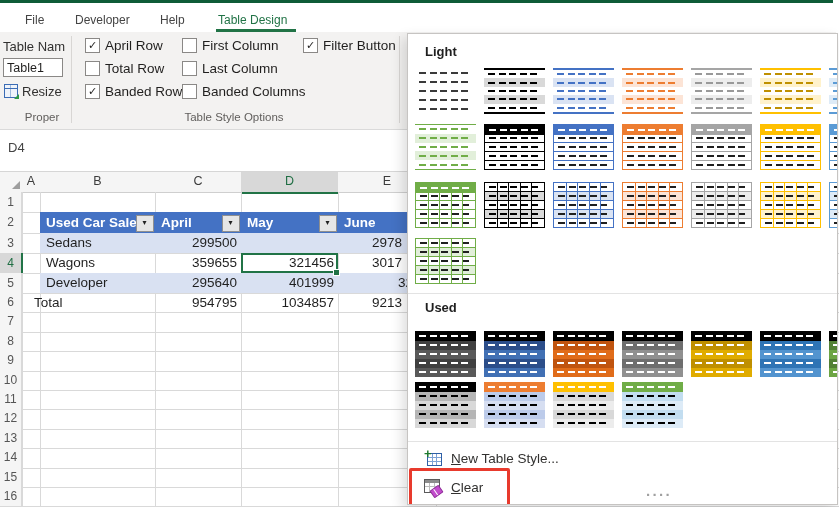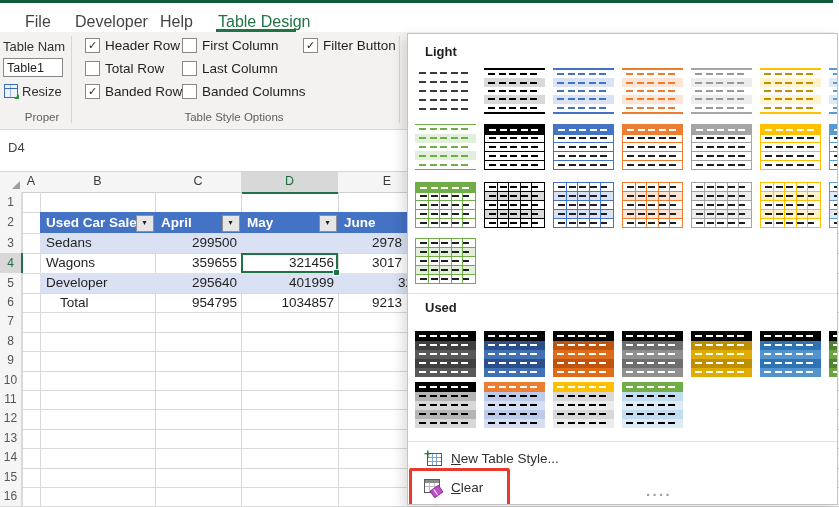--- a/index.html
+++ b/index.html
@@ -3,21 +3,21 @@
 <meta charset="utf-8">
 <style>
   html,body{margin:0;padding:0}
   body{width:839px;height:507px;position:relative;overflow:hidden;background:#fff;
        font-family:"Liberation Sans",sans-serif;-webkit-font-smoothing:antialiased;}
   .abs{position:absolute}
   
   #topstrip{left:0;top:0;width:833px;height:3px;background:#0e5c38}
   
   #tabrow{left:0;top:3px;width:839px;height:29px;background:#fff}
-  .tab{position:absolute;top:10px;font-size:16px;color:#444;white-space:nowrap;cursor:default}
+  .tab{position:absolute;top:10px;font-size:12px;color:#444;white-space:nowrap;cursor:default}
   .tab.active{color:#217346}
   #tab-underline{left:216px;top:26px;width:80px;height:3px;background:#217346}
   
   #ribbon{left:0;top:32px;width:836px;height:97px;background:#f3f2f1;border-bottom:1px solid #dadada}
   .vdiv{position:absolute;top:4px;height:87px;width:1px;background:#d8d6d4}
   .grouplabel{position:absolute;top:79px;font-size:11.5px;color:#605e5c;text-align:center}
   #tn-label{left:3px;top:7px;font-size:13px;color:#323130;white-space:nowrap;overflow:hidden;width:64px}
   #tn-input{left:3px;top:26px;width:52px;height:15px;border:1px solid #8a8886;background:#fff;
             font-family:"Liberation Sans",sans-serif;font-size:12.5px;padding:1px 3px;color:#201f1e}
   #resize-btn{left:4px;top:51px;height:16px;display:flex;align-items:center;gap:4px;cursor:default}
@@ -105,21 +105,21 @@
   <input id="tn-input" class="abs" value="Table1" style="">
   <div id="resize-btn" class="abs">
     <div id="resize-icon"></div>
     <span id="resize-label">Resize</span>
   </div>
   <div class="vdiv" style="left:71px"></div>
   <div class="grouplabel" style="left:14px;width:56px">Proper</div>
   <div id="cb-container">
       <div class="cbrow abs" style="left: 85px; top: 6px;">
         <div class="cb">✓</div>
-        <div class="cblabel">Header Row</div>
+        <div class="cblabel">April Row</div>
       </div>
       <div class="cbrow abs" style="left: 85px; top: 29px;">
         <div class="cb"></div>
         <div class="cblabel">Total Row</div>
       </div>
       <div class="cbrow abs" style="left: 85px; top: 52px;">
         <div class="cb">✓</div>
         <div class="cblabel">Banded Rows</div>
       </div>
       <div class="cbrow abs" style="left: 182px; top: 6px;">
@@ -214,21 +214,21 @@
     <div class="tcell numcell" style="left: 155px; top: 61px; width: 82px; line-height: 20px;">299500</div>
     <div class="tcell" style="left: 372px; top: 61px; line-height: 20px;">2978</div>
     <div class="tcell" style="left: 46px; top: 81px; line-height: 20px;">Wagons</div>
     <div class="tcell numcell" style="left: 155px; top: 81px; width: 82px; line-height: 20px;">359655</div>
     <div class="tcell numcell" style="left: 241px; top: 81px; width: 93px; line-height: 20px;">321456</div>
     <div class="tcell" style="left: 372px; top: 81px; line-height: 20px;">3017</div>
     <div class="tcell" style="left: 46px; top: 101px; line-height: 20px;">Developer</div>
     <div class="tcell numcell" style="left: 155px; top: 101px; width: 82px; line-height: 20px;">295640</div>
     <div class="tcell numcell" style="left: 241px; top: 101px; width: 93px; line-height: 20px;">401999</div>
     <div class="tcell" style="left: 372px; top: 101px; line-height: 20px; margin-left: 26px;">3217</div>
-    <div class="tcell" style="left: 60px; top: 121px; line-height: 20px;">Total</div>
+    <div class="tcell" style="left: 34px; top: 121px; line-height: 20px;">Total</div>
     <div class="tcell numcell" style="left: 155px; top: 121px; width: 82px; line-height: 20px;">954795</div>
     <div class="tcell numcell" style="left: 241px; top: 121px; width: 93px; line-height: 20px;">1034857</div>
     <div class="tcell" style="left: 372px; top: 121px; line-height: 20px;">9213</div>
   </div>
 
 <div class="abs" id="panel">
   <div class="gal-heading" style="top:10px">Light</div>
   <div id="light-thumbs">
       <div class="thumb" style="left: 7px; top: 34px;">
         <div class="t-row">

